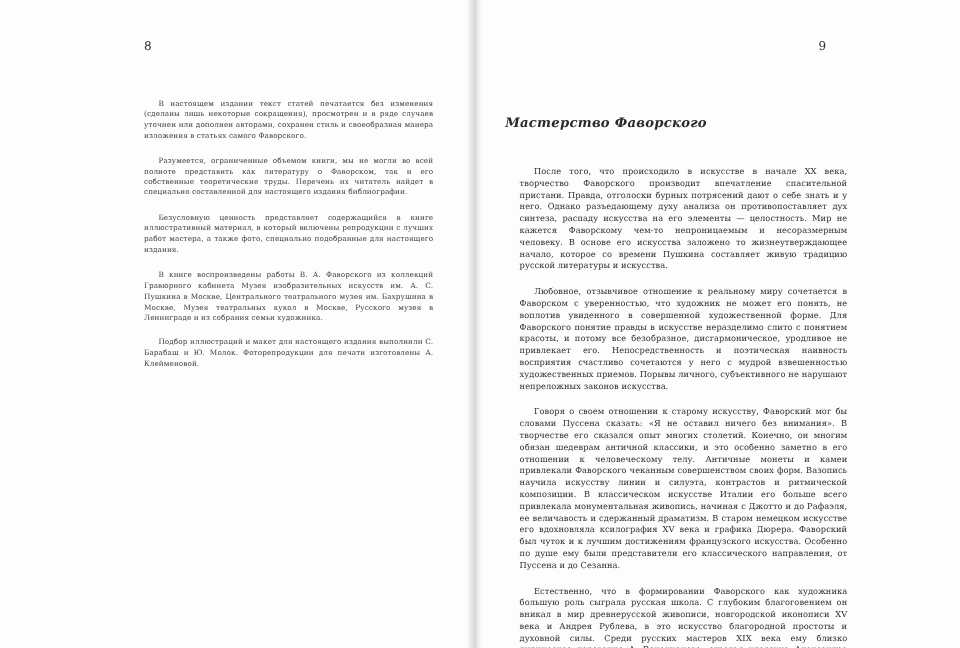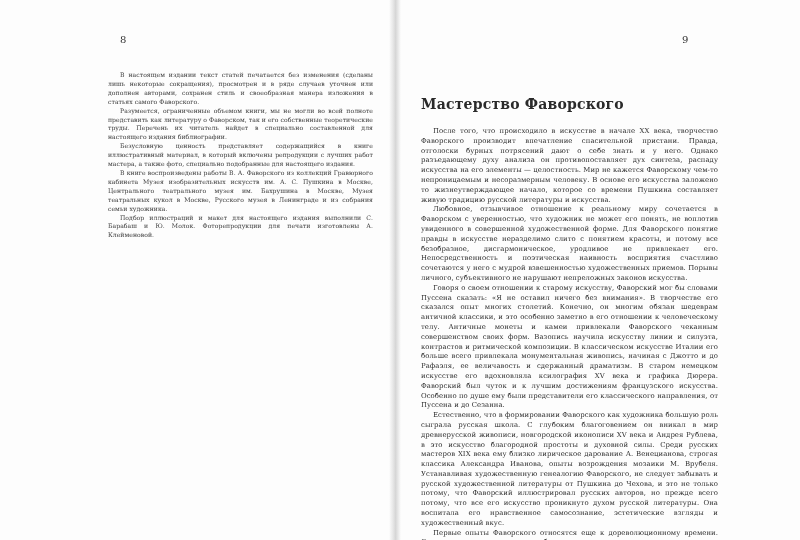--- a/index.html
+++ b/index.html
@@ -22,24 +22,24 @@
     position: absolute; top: 34px; font-size: 10px; color: #333;
   }
   .page-left .page-number { left: 120px; }
   .page-right .page-number { left: 287px; }
   .text-block {
     position: absolute; font-size: 6.1px; line-height: 8.9px;
     text-align: justify; color: #3a3a3a; letter-spacing: 0.05px;
   }
   .page-left .text-block { left: 108px; top: 71px; width: 265px; }
   .page-right .text-block { left: 26px; top: 127px; width: 297px; font-size: 6.9px; line-height: 9.8px; color: #2e2e2e; }
-  .text-block p { margin: 0; text-indent: 12px; }
+  .text-block p { margin: 12px; text-indent: 12px; }
   .section-title {
-    position: absolute; left: 26px; top: 96px; font-size: 14px;
-    font-weight: bold; color: #2a2a2a; letter-spacing: 0.2px;
+    position: absolute; left: 26px; top: 96px; font-size: 11px;
+    font-weight: bold; color: #2a2a2a; letter-spacing: 0.2px; font-style: italic;
   }
 </style>
 </head>
 <body>
 
 <div class="spread">
   <div class="page page-left">
     <div class="page-number">8</div>
     <div class="text-block">
       <p>В настоящем издании текст статей печатается без изменения (сделаны лишь некоторые сокращения), просмотрен и в ряде случаев уточнен или дополнен авторами, сохранен стиль и своеобразная манера изложения в статьях самого Фаворского.</p>

